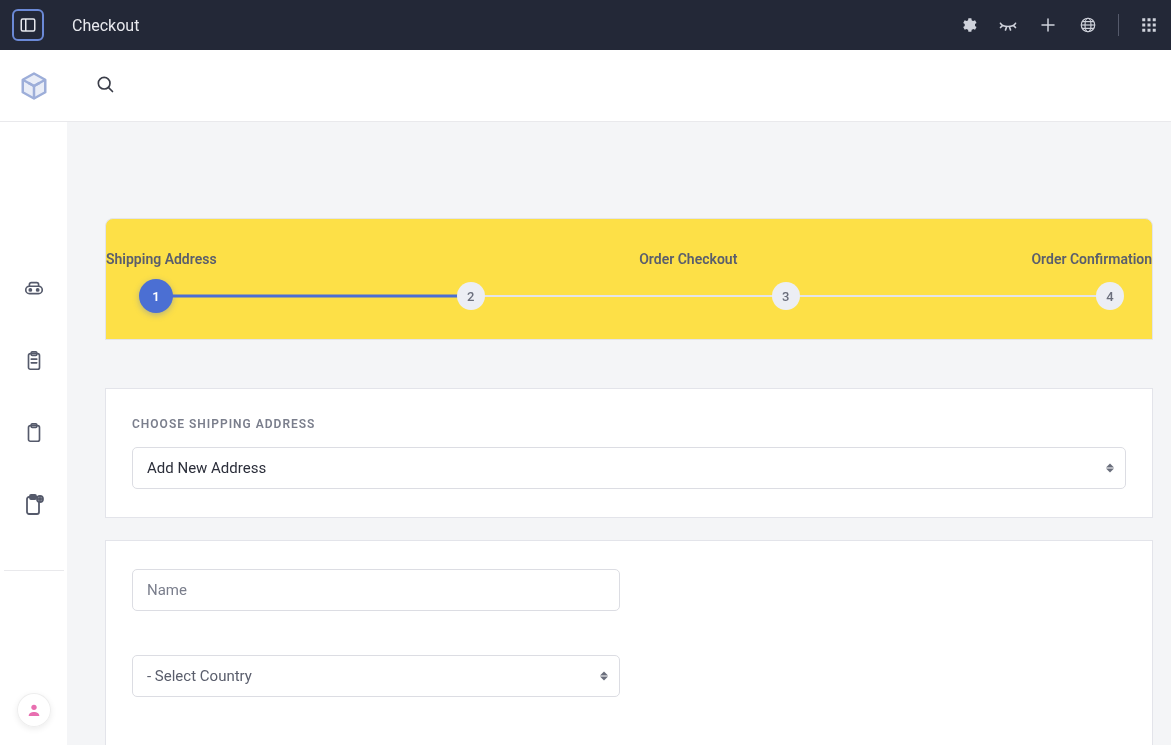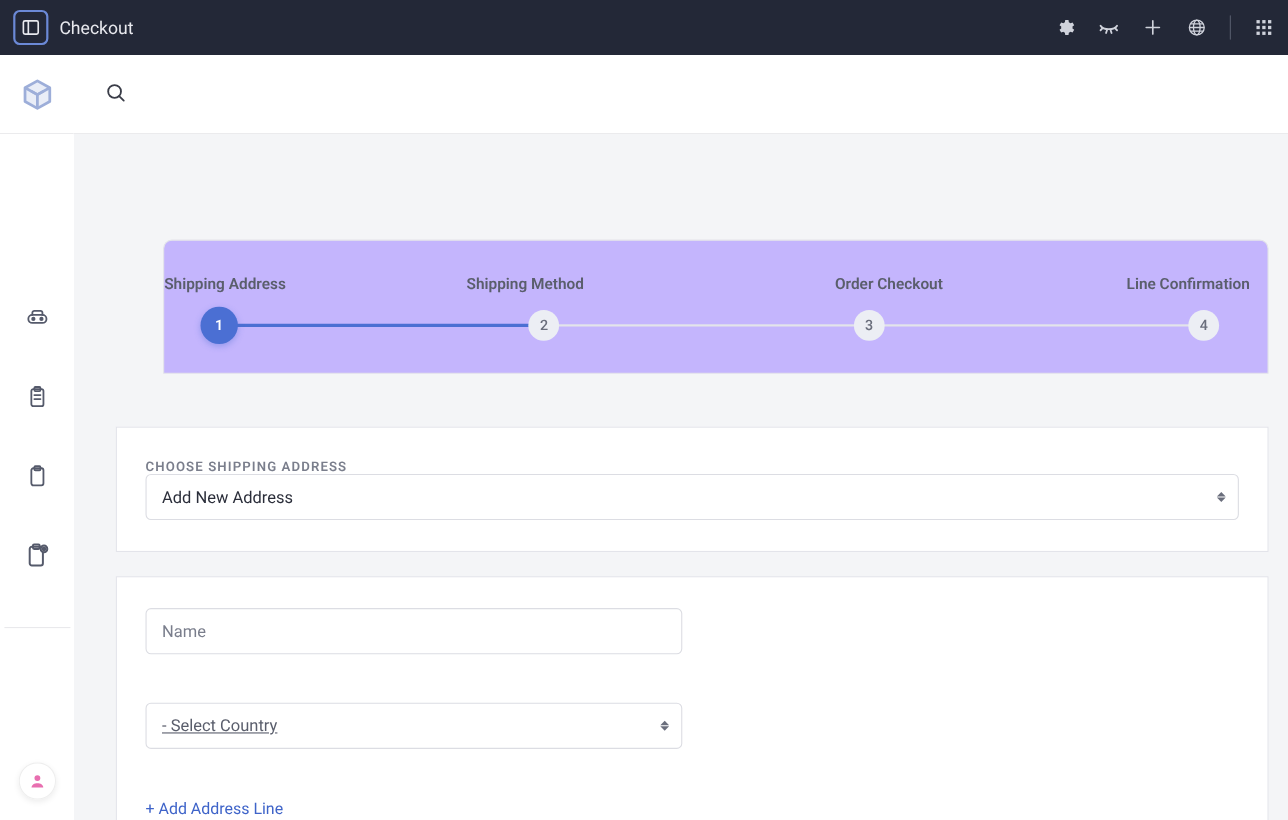--- a/index.html
+++ b/index.html
@@ -7,21 +7,21 @@
 
   
   .topbar {
     height: 50px;
     background: #232837;
     color: #fff;
     display: flex;
     align-items: center;
     padding: 0 12px;
   }
-  .topbar-left { display: flex; align-items: center; gap: 10px; flex: 1; }
+  .topbar-left { display: flex; align-items: center; gap: 28px; flex: 1; }
   .panel-toggle {
     width: 32px; height: 32px;
     border: 2px solid #6b89d6;
     border-radius: 6px;
     display: flex; align-items: center; justify-content: center;
   }
   .panel-toggle svg { display: block; }
   .topbar-title { font-size: 16px; font-weight: 400; color: #e8e9ee; }
   .topbar-right { display: flex; align-items: center; gap: 20px; }
   .topbar-icon { width: 20px; height: 20px; color: #cfd2db; display: flex; align-items: center; justify-content: center; cursor: pointer; }
@@ -65,26 +65,25 @@
   .content {
     position: absolute;
     left: 67px; top: 122px; right: 0; bottom: 0;
     background: #f4f5f7;
     overflow: auto;
   }
   .content-inner { padding: 96px 18px 40px 38px; }
 
   
   .stepper-card {
-    background: #c4b5fd;
+    background: #fde047;
     border: 1px solid #e3e4ea;
     border-radius: 8px 8px 0 0;
-    padding: 32px 16px 28px 0;
+    padding: 32px 0 28px 0;
     position: relative;
-    margin-left: 43px;
   }
   .wizard-labels {
     display: flex;
     font-size: 14px; color: #5a5e6c; font-weight: 600;
     margin-bottom: 14px;
   }
   .wizard-labels > div { flex:1; text-align:center; }
   .wizard-labels > div:first-child { text-align:left; }
   .wizard-labels > div:last-child { text-align:right; }
 
@@ -104,21 +103,21 @@
     width: 28px; height: 28px; border-radius: 50%;
     background: #eceef4; color: #6a6e7c;
     display: flex; align-items: center; justify-content: center;
     font-size: 13px; font-weight: 500;
   }
   .dot.active { background: #4b6fd3; color: #fff; width: 34px; height: 34px; font-weight: 600; box-shadow: 0 2px 6px rgba(75,111,211,0.4); }
 
   
   .card { background: #fff; border: 1px solid #e3e4ea; border-top: none; border-radius: 0 0 0 0; padding: 28px 26px; }
   .card.gap-top { margin-top: 22px; border-top: 1px solid #e3e4ea; border-radius: 0; }
-  .section-label { font-size: 12px; letter-spacing: 1px; color: #7a7e8c; font-weight: 600; margin-bottom: 0; }
+  .section-label { font-size: 12px; letter-spacing: 1px; color: #7a7e8c; font-weight: 600; margin-bottom: 16px; }
 
   .select-wrap { position: relative; }
   .select-wrap select, .input {
     width: 100%;
     height: 42px;
     border: 1px solid #dcdde3;
     border-radius: 5px;
     padding: 0 14px;
     font-size: 15px;
     color: #2b2e3a;
@@ -263,23 +262,22 @@
   </div>
 </div>
 
 <div class="content">
   <div class="content-inner">
 
     <div class="stepper-card">
 
       <div class="wizard-labels" style="padding:0 0;">
         <div>Shipping Address</div>
-        <div style="transform:translateX(-17%);">Shipping Method</div>
         <div style="transform:translateX(17%);">Order Checkout</div>
-        <div>Line Confirmation</div>
+        <div>Order Confirmation</div>
       </div>
 
       <div class="wizard-track">
         <div class="track-line"></div>
         <div class="track-fill" style="width:33%;"></div>
         <div class="dot active" style="left:0%;">
             <span>1</span>
           </div>
         <div class="dot" style="left:33%;">
             <span>2</span>
@@ -305,21 +303,21 @@
         </div>
       </div>
     </div>
 
     <div class="card gap-top">
       <div class="form-row grid-2">
         <input class="input" type="text" placeholder="Name" style="">
       </div>
       <div class="form-row grid-2">
         <div class="select-wrap">
-          <select style="color:#5a5e6c;text-decoration:underline;">
+          <select style="color:#5a5e6c;">
             <option>- Select Country</option>
           </select>
           <div class="select-caret">
             <span class="caret-up"></span>
               <span class="caret-down"></span>
           </div>
         </div>
       </div>
       <button class="link-btn">+ Add Address Line</button>
     </div>

